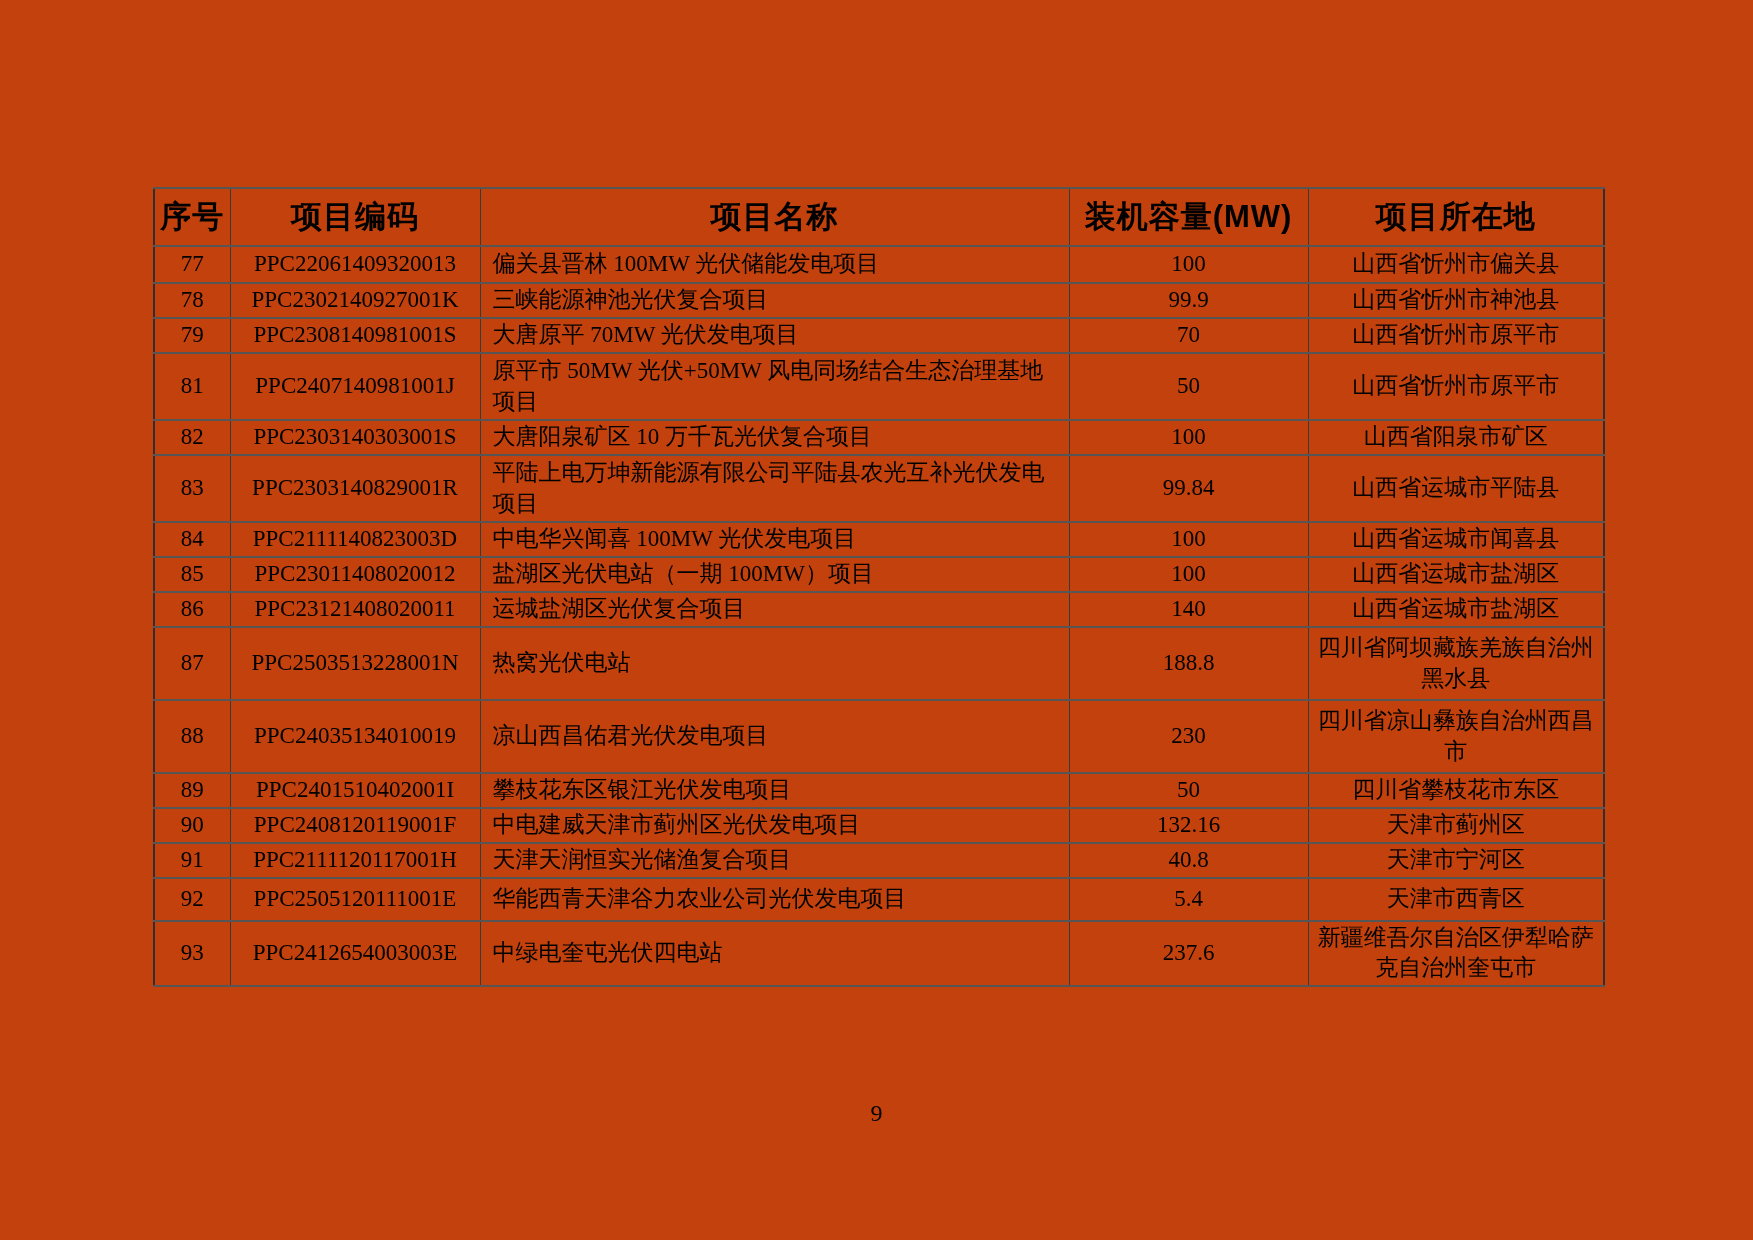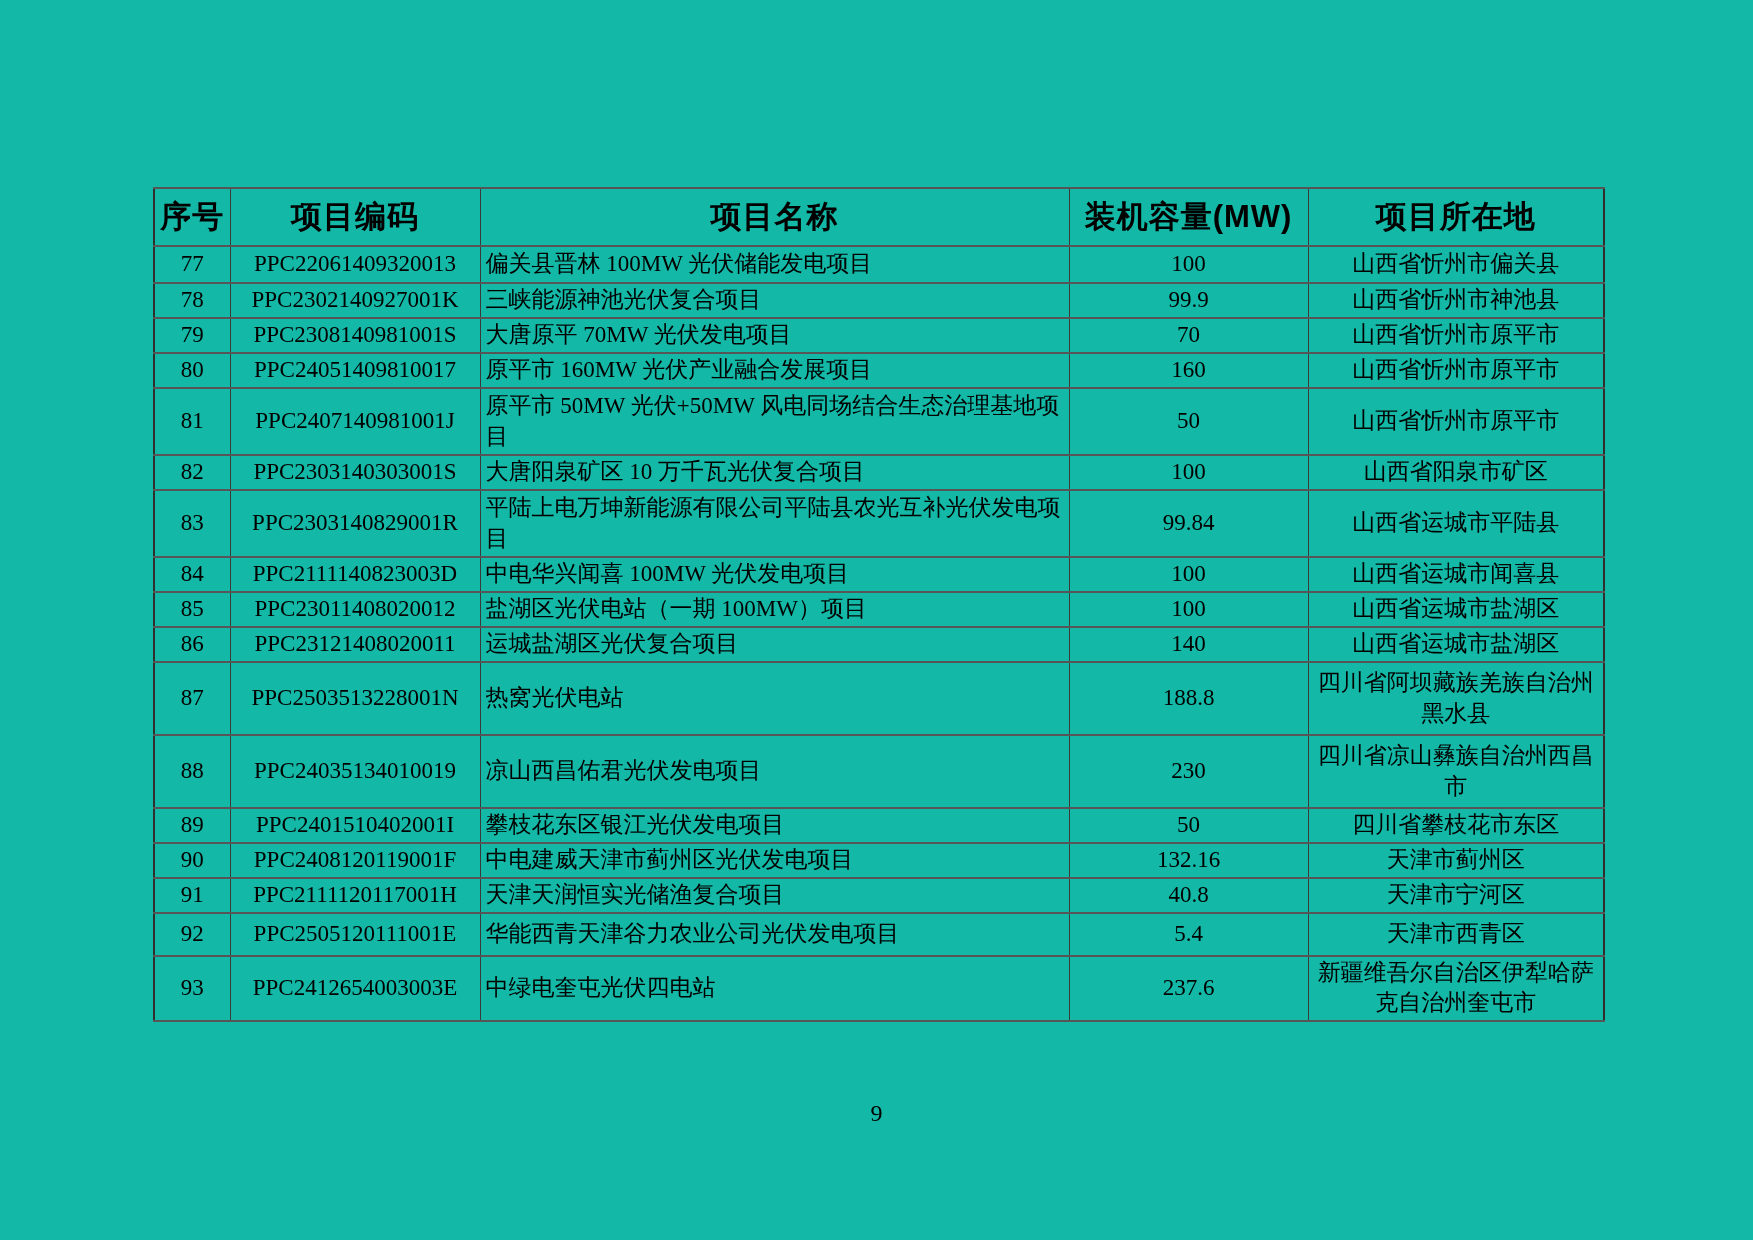--- a/index.html
+++ b/index.html
@@ -3,21 +3,21 @@
 <meta charset="utf-8">
 <style>
   * { margin: 0; padding: 0; box-sizing: border-box; }
   html, body {
     width: 1753px; height: 1240px;
     background: #ffffff;
     overflow: hidden;
     font-family: "Liberation Serif", "DejaVu Serif", serif;
     color: #000000;
   }
-  .page { position: relative; width: 1753px; height: 1240px; background:#14b8a6; }
+  .page { position: relative; width: 1753px; height: 1240px; background:#c2410c; }
 
   .table-wrap {
     position: absolute;
     left: 153px; top: 187px;
     width: 1450px;
   }
   table.doc-table {
     width: 1450px;
     table-layout: fixed;
     border-collapse: collapse;
@@ -45,21 +45,21 @@
     font-weight: 600;
     font-size: 31px;
     letter-spacing: 1px;
   }
   tbody td {
     font-size: 23px;
     line-height: 1.32;
   }
   td.name-col {
     text-align: left;
-    padding-left: 5px;
+    padding-left: 12px;
     padding-right: 4px;
   }
   .page-number {
     position: absolute;
     left: 0; right: 0;
     top: 1100px;
     text-align: center;
     font-size: 24px;
     font-family: "Liberation Serif", "DejaVu Serif", serif;
   }
@@ -102,27 +102,20 @@
             <td>99.9</td>
             <td>山西省忻州市神池县</td>
           </tr>
           <tr style="height: 35px;">
             <td>79</td>
             <td>PPC2308140981001S</td>
             <td class="name-col">大唐原平 70MW 光伏发电项目</td>
             <td>70</td>
             <td>山西省忻州市原平市</td>
           </tr>
-          <tr style="height: 35px;">
-            <td>80</td>
-            <td>PPC24051409810017</td>
-            <td class="name-col">原平市 160MW 光伏产业融合发展项目</td>
-            <td>160</td>
-            <td>山西省忻州市原平市</td>
-          </tr>
           <tr style="height: 67px;">
             <td>81</td>
             <td>PPC2407140981001J</td>
             <td class="name-col">原平市 50MW 光伏+50MW 风电同场结合生态治理基地项目</td>
             <td>50</td>
             <td>山西省忻州市原平市</td>
           </tr>
           <tr style="height: 35px;">
             <td>82</td>
             <td>PPC2303140303001S</td>

